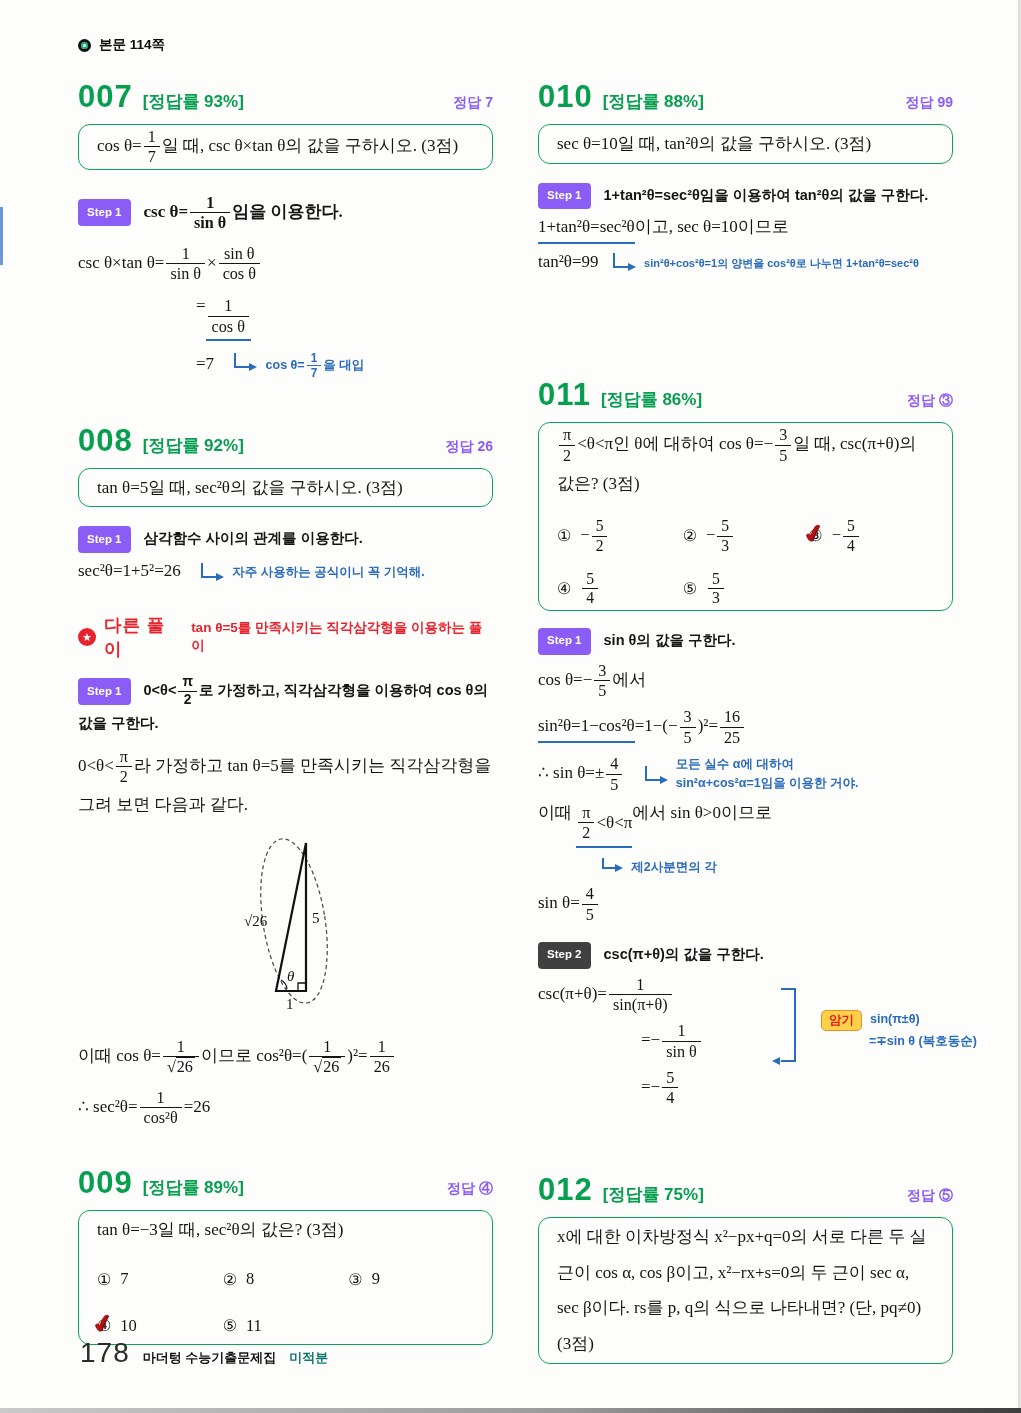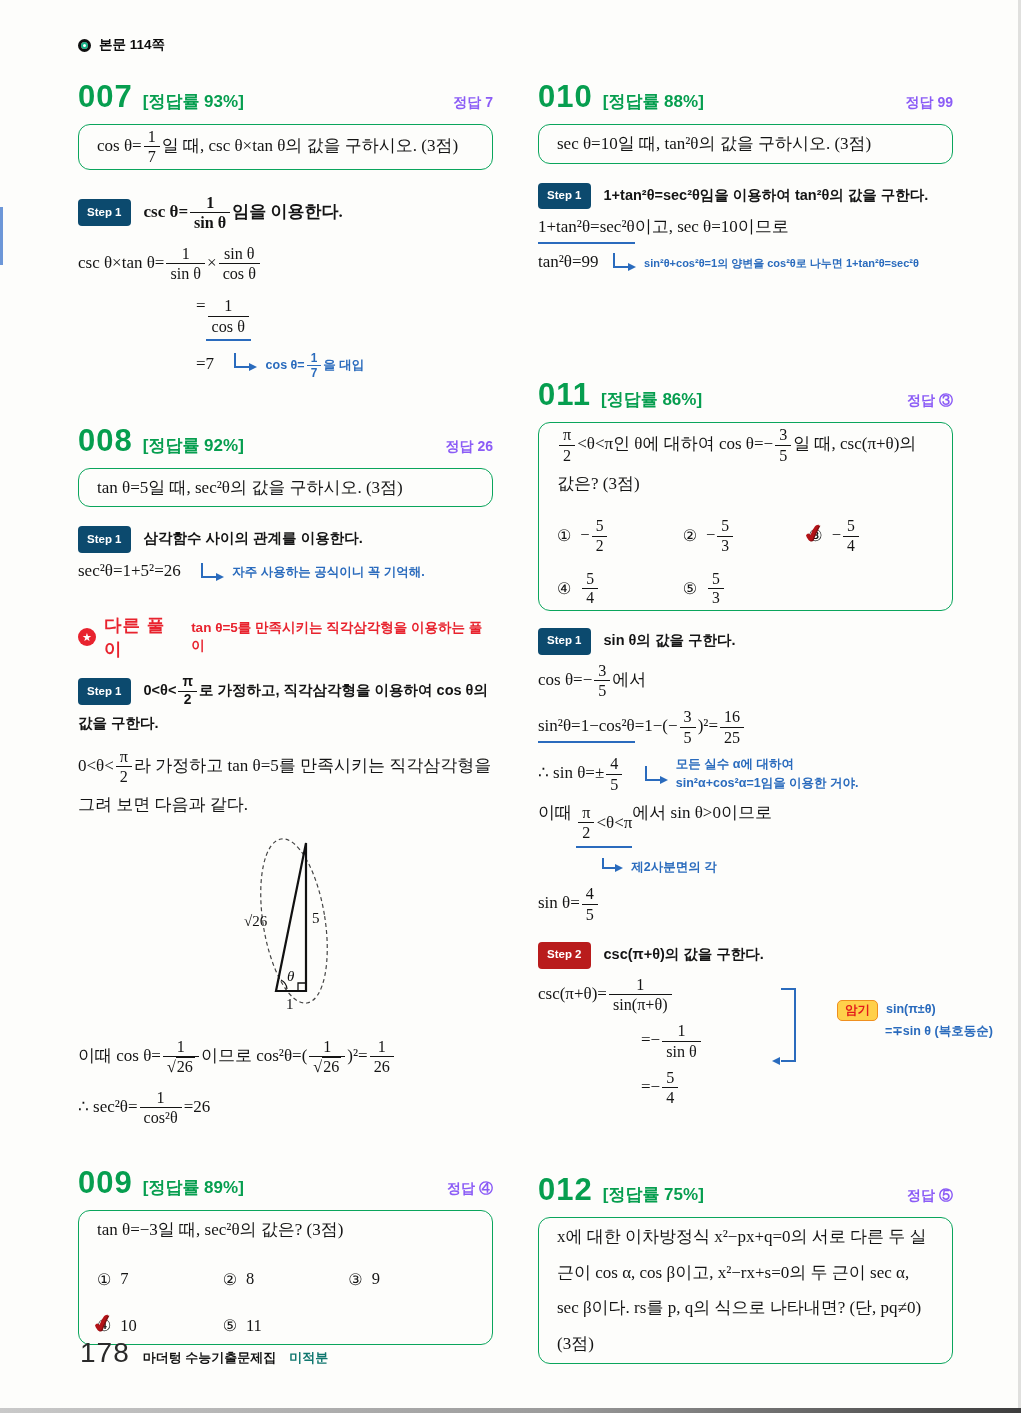--- a/index.html
+++ b/index.html
@@ -30,23 +30,23 @@
   .pnum  { font-size:31px; font-weight:bold; color:#069e4f; letter-spacing:1px; line-height:1.1; }
   .prate { font-size:17px; font-weight:bold; color:#069e4f; margin-left:10px; }
   .pans  { margin-left:auto; font-size:14px; font-weight:bold; color:#8b5cf6;text-align:center; }
 
   
   .qbox { border:1.8px solid #0aa55c; border-radius:12px; padding:1px 18px; margin-top:10px;
           font-family:"Liberation Serif",serif; font-size:17px; line-height:2.1; color:#141414; }
 
   
   .steprow { margin-top:22px; font-size:14.5px; font-weight:600; line-height:1.9; color:#141414; }
-  .badge { display:inline-block; background:#0c4a6e; color:#fff; font-size:11.5px; font-weight:bold;
+  .badge { display:inline-block; background:#8b5cf6; color:#fff; font-size:11.5px; font-weight:bold;
            padding:2.5px 9px; border-radius:4px; margin-right:9px; vertical-align:middle; }
-  .badge.step2 { background:#b91c1c; }
+  .badge.step2 { background:#404040; }
 
   
   .mline { font-family:"Liberation Serif",serif; font-size:17px; margin:9px 0; line-height:1.5; color:#141414; }
   .tight { margin:5px 0; }
   .ind1 { margin-left:118px; }
   .ind3 { margin-left:103px; }
   .fr { display:inline-flex; flex-direction:column; text-align:center; vertical-align:middle;
         margin:1px 2px; line-height:1.2; font-size:0.95em; }
   .fr .n { border-bottom:1.3px solid currentColor; padding:0 4px; }
   .fr .d { padding:0 4px; }
@@ -84,21 +84,21 @@
   .cmark { position:relative; font-size:16px; flex:0 0 auto; }
   .check { position:absolute; left:-5px; top:-11px; color:#b31217; font-size:25px; font-weight:bold;
            transform:rotate(-14deg); font-family:"DejaVu Sans",sans-serif; text-shadow:1px 1px 0 #7e0d10; }
 
   
   .rel { position:relative; }
   .bracket { position:absolute; left:243px; top:14px; width:13px; height:70px;
              border:2px solid #2a6bbd; border-left:none; }
   .bracket::after { content:""; position:absolute; left:-9px; bottom:-5px; width:0; height:0;
                     border-right:8px solid #2a6bbd; border-top:4px solid transparent; border-bottom:4px solid transparent; }
-  .amgi-float { position:absolute; left:283px; top:26px; width:170px;margin-left:16px; }
+  .amgi-float { position:absolute; left:283px; top:36px; width:170px; }
   .amgi-float .row { display:flex; align-items:flex-start; gap:8px; }
   .amgi-float .note { margin-top:2px; }
   .amgi-float .cont { margin:2px 0 0 0; }
 </style>
 </head>
 <body>
 
 <div class="page">
 
   <div class="page-header">

